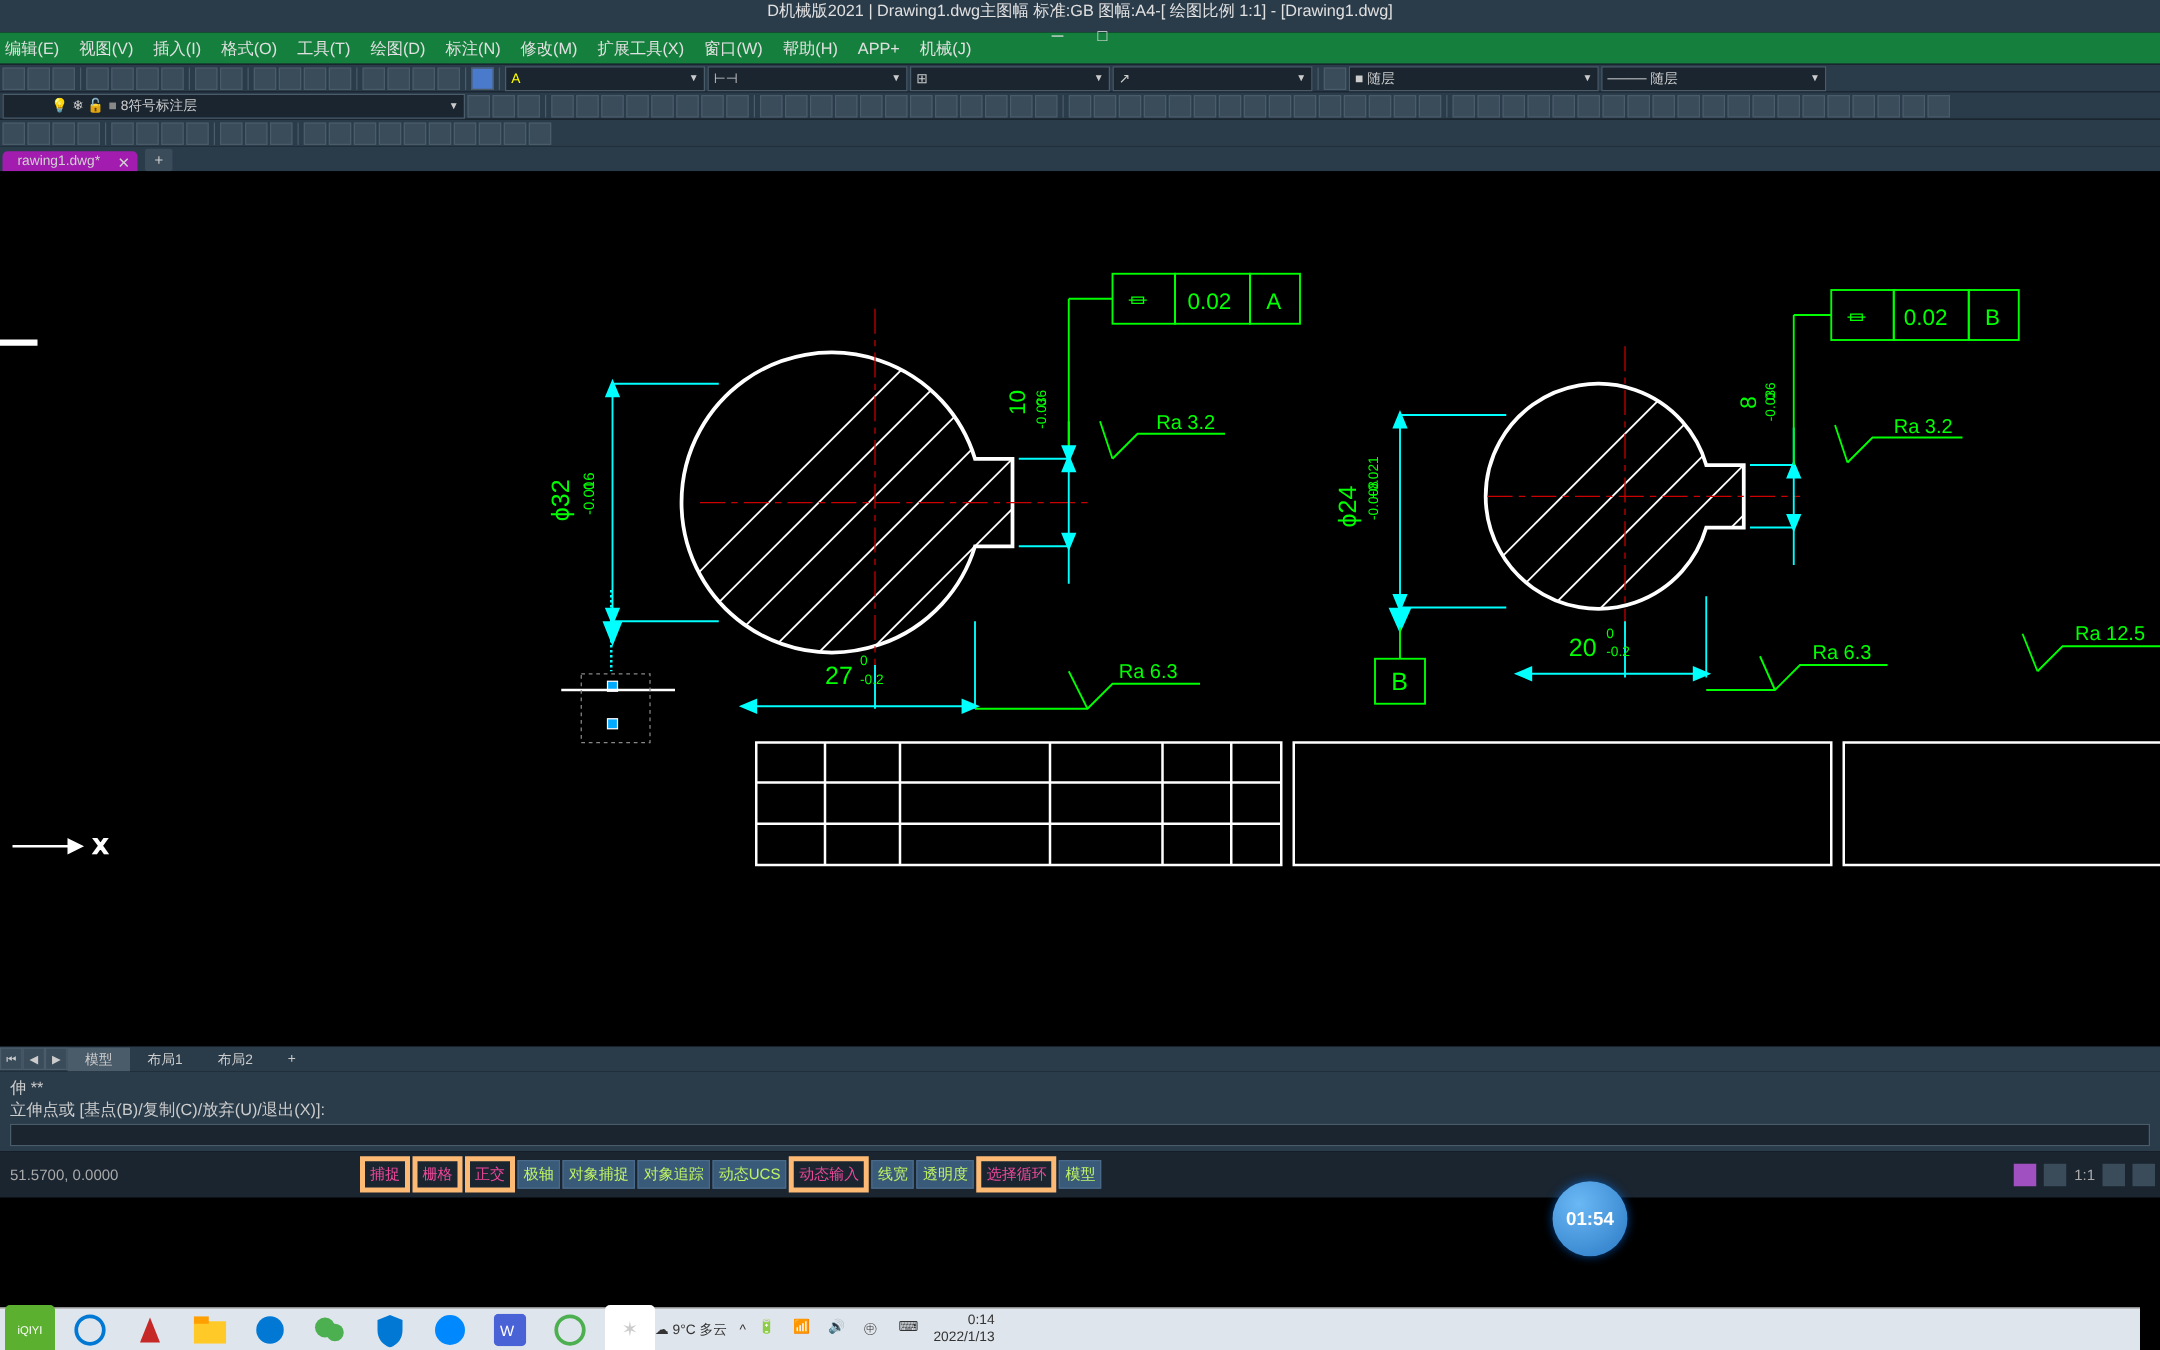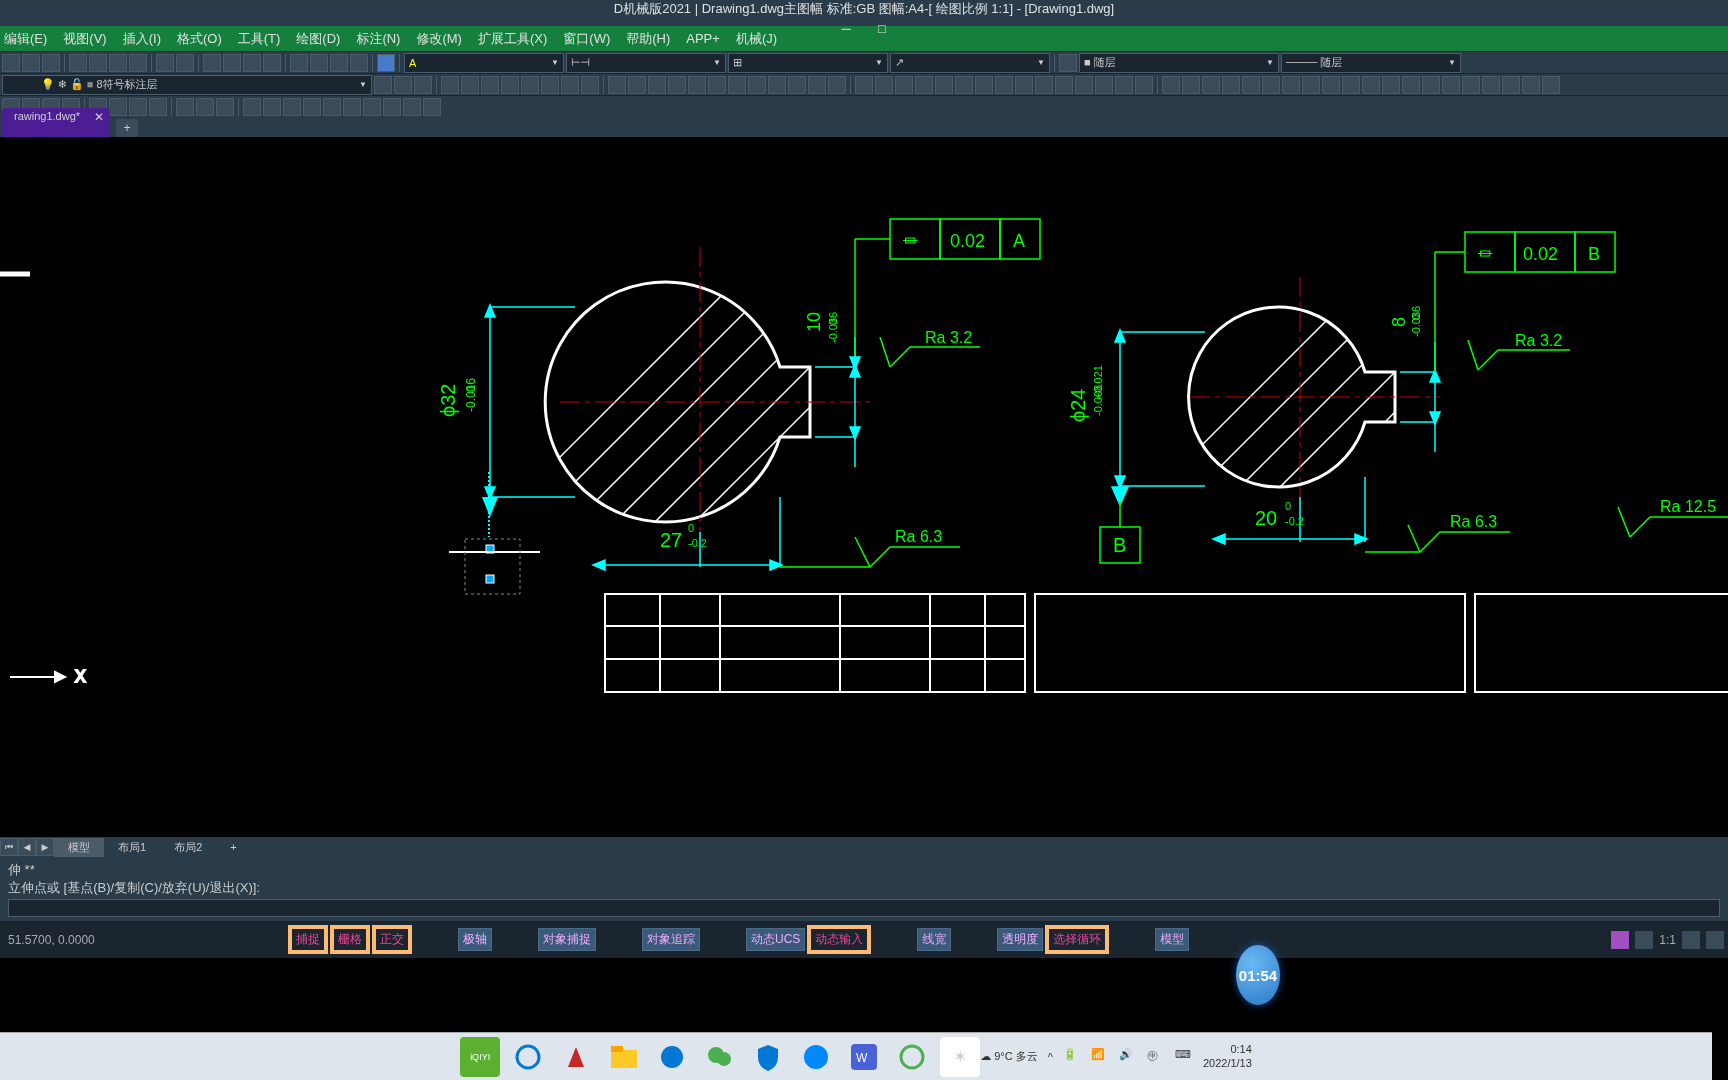--- a/index.html
+++ b/index.html
@@ -16,21 +16,21 @@
 
 
 .toolbar-row { background: #2a3b4a; height: 22px; display: flex; align-items: center; gap: 2px; padding: 0 2px; border-top: 1px solid #1a2530; }
 .tb-icon { width: 18px; height: 18px; background: #3a4b5a; border: 1px solid #4a5b6a; cursor: pointer; flex-shrink: 0; }
 .tb-sep { width: 1px; height: 18px; background: #4a5b6a; margin: 0 2px; flex-shrink: 0; }
 .tb-dropdown { height: 20px; background: #1a2530; border: 1px solid #4a5b6a; color: #ccc; font-size: 11px; padding: 0 4px; display: flex; align-items: center; justify-content: space-between; cursor: pointer; }
 .tb-arrow { font-size: 8px; margin-left: 4px; }
 
 
 .doc-tabs { background: #2a3b4a; height: 20px; display: flex; align-items: flex-end; padding-left: 2px; }
-.doc-tab { background: #4c1d95; padding: 2px 30px 15px 12px; font-size: 11px; color: #d0d0d0; position: relative; border-top-right-radius: 4px; border-top-left-radius: 4px; cursor: pointer; }
+.doc-tab { background: #a21caf; padding: 2px 30px 2px 12px; font-size: 11px; color: #d0d0d0; position: relative; border-top-right-radius: 4px; border-top-left-radius: 4px; cursor: pointer; }
 .doc-tab .close { position: absolute; right: 6px; top: 2px; cursor: pointer; font-size: 12px; }
 .doc-plus { width: 22px; height: 18px; background: #3a4b5a; margin-left: 6px; display: flex; align-items: center; justify-content: center; font-size: 12px; cursor: pointer; border-radius: 2px; }
 
 
 .canvas { background: #000; position: relative; width: 100%; height: 700px; overflow: hidden; }
 .canvas svg { position: absolute; top: 0; left: 0; }
 
 
 .layout-tabs { background: #2a3b4a; height: 20px; display: flex; align-items: center; font-size: 11px; }
 .lt-btn { width: 18px; height: 18px; background: #3a4b5a; border: 1px solid #4a5b6a; cursor: pointer; display: flex; align-items: center; justify-content: center; font-size: 9px; }
@@ -39,27 +39,27 @@
 
 
 .cmd-area { background: #2a3b4a; padding: 4px 8px; font-size: 13px; color: #ccc; font-family: Consolas, monospace; line-height: 1.4; }
 .cmd-input { background: #1a2530; border: 1px solid #4a5b6a; height: 18px; width: 100%; margin-top: 2px; }
 
 
 .status-bar { background: #1a2530; height: 37px; display: flex; font-size: 12px; color: #aaa; justify-content: space-between; padding: 0 4px; }
 .status-left { display: flex; align-items: center; gap: 2px; }
 .status-right { display: flex; align-items: center; gap: 6px; padding-left: 24px; }
 .st-btn { padding: 2px 4px; cursor: pointer; }
-.st-btn.active { background: #3a5a7a; color: #f0abfc; border: 1px solid #4a6a8a; margin-left: 44px; }
+.st-btn.active { background: #3a5a7a; color: #bef264; border: 1px solid #4a6a8a; }
 .st-btn.inactive { color: #ec4899; border: 4px solid #fdba74; }
 .st-icon { width: 18px; height: 18px; background: #3a4b5a; cursor: pointer; }
-.timer-badge { position: absolute; bottom: 75px; right: 448px; width: 44px; height: 60px; border-radius: 50%; background: radial-gradient(circle at 35% 30%, #6bb8f5, #2a7ac5); display: flex; align-items: center; justify-content: center; color: #fff; font-weight: bold; font-size: 15px; box-shadow: 0 0 8px rgba(0,120,255,0.6); }
-
-
-.taskbar { position: absolute; bottom: 0; left: 0; right: 16px; height: 48px; background: #dfe5ec; display: flex; align-items: center; justify-content: center; padding: 0 4px; border-top: 1px solid #aaa; }
+.timer-badge { position: absolute; bottom: 75px; right: 426px; width: 60px; height: 60px; border-radius: 50%; background: radial-gradient(circle at 35% 30%, #6bb8f5, #2a7ac5); display: flex; align-items: center; justify-content: center; color: #fff; font-weight: bold; font-size: 15px; box-shadow: 0 0 8px rgba(0,120,255,0.6); }
+
+
+.taskbar { position: absolute; bottom: 0; left: 0; right: 16px; height: 34px; background: #dfe5ec; display: flex; align-items: center; justify-content: flex-start; padding: 0 4px; border-top: 1px solid #aaa; }
 .task-left { display: flex; align-items: center; gap: 8px; }
 .task-icon { width: 40px; height: 40px; border-radius: 4px; display: flex; align-items: center; justify-content: center; cursor: pointer; }
 .task-right { display: flex; align-items: center; gap: 10px; font-size: 11px; color: #333; }
 .task-clock { text-align: right; line-height: 1.2; }
 .tray-icon { width: 18px; height: 18px; cursor: pointer; }
 </style>
 </head>
 <body>
 
 <div class="title-bar">

